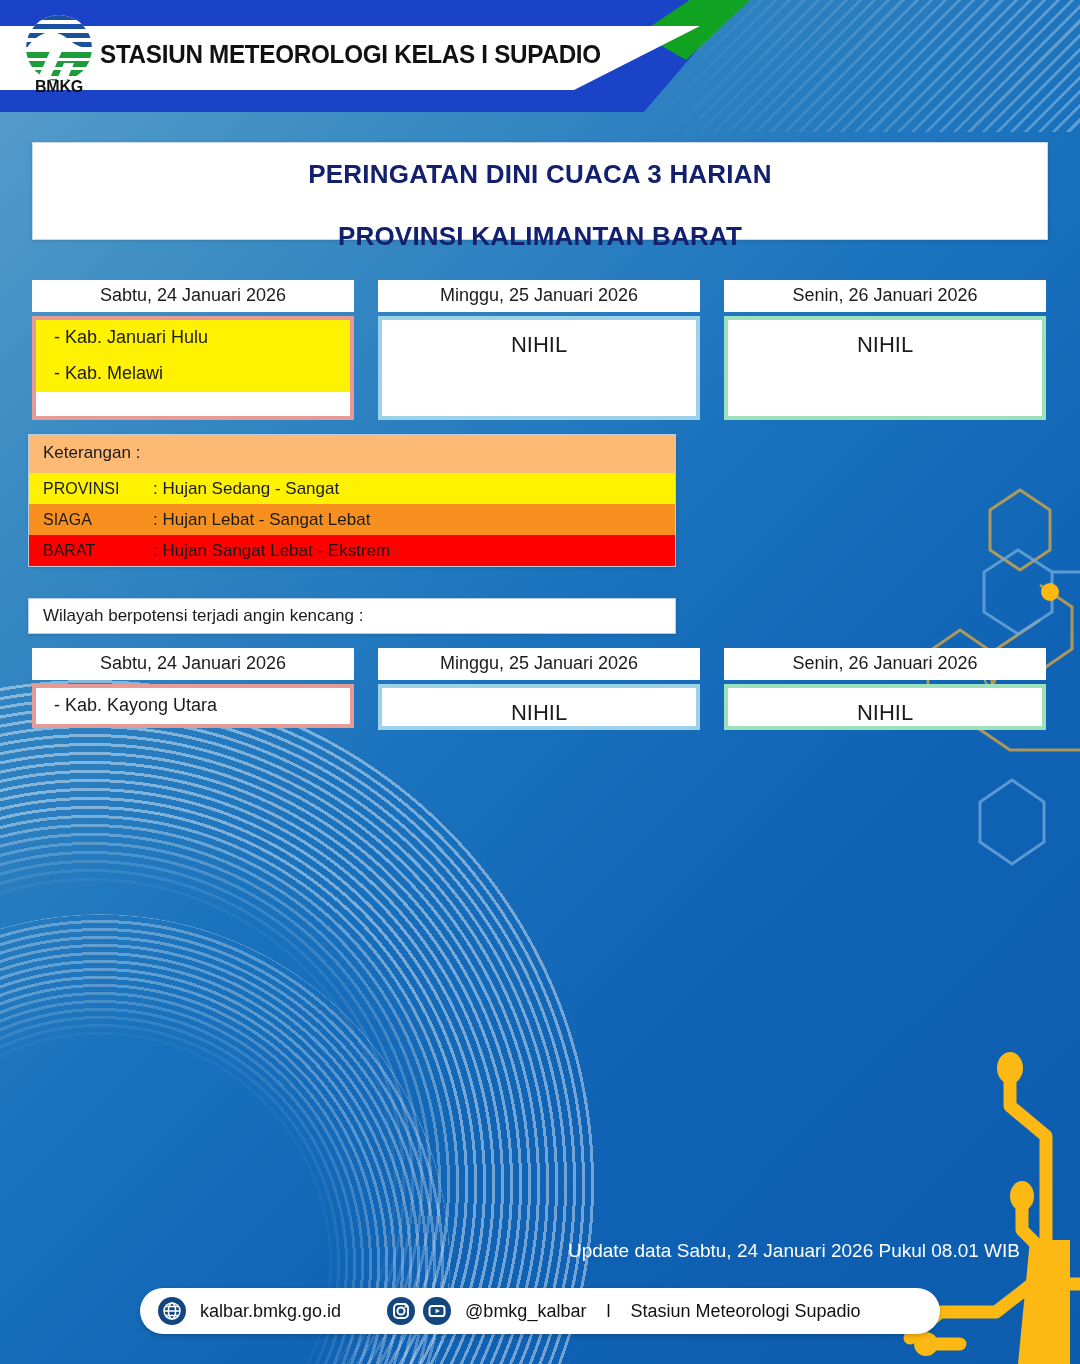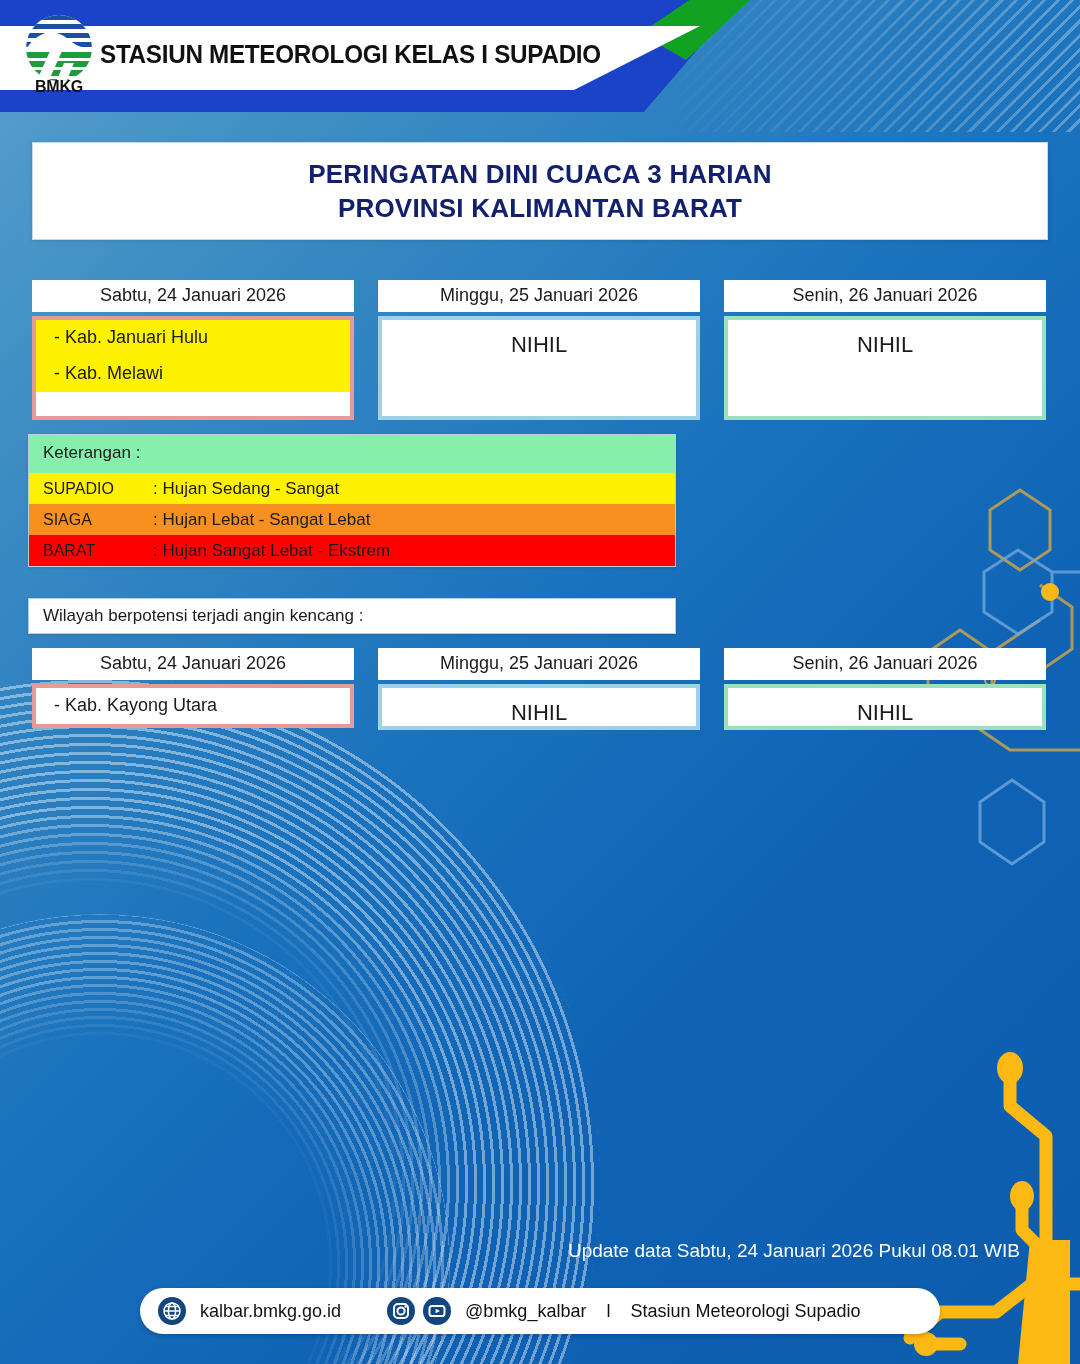--- a/index.html
+++ b/index.html
@@ -127,20 +127,21 @@
     align-items: center; justify-content: center;
     box-shadow: 0 1px 4px rgba(0,0,0,0.13);
   }
   .title-line {
     font-size: 26px;
     font-weight: bold;
     color: #12206E;
     letter-spacing: 0.2px;
     line-height: 1.32;
     text-align: center;
+    margin-top: 28px;
   }
 
   
   .col-date {
     font-size: 18px;
     color: #1b1b1b;
     text-align: center;
     background: #ffffff;
     height: 32px;
     line-height: 31px;
@@ -178,21 +179,21 @@
   .keterangan {
     position: absolute; top: 434px; left: 28px;
     width: 648px;
     border: 1px solid #b9cddd;
     background: #ffffff;
     box-shadow: 0 1px 3px rgba(0,0,0,0.12);
   }
   .ket-header {
     font-size: 17px; color: #1b1b1b;
     padding: 8px 0 10px 14px;
-    background: #86efac;
+    background: #fdba74;
   }
   .ket-row { display: flex; align-items: center; height: 31px; }
   .ket-level {
     width: 124px;
     padding-left: 14px;
     font-size: 16px;
     color: #1b1b1b;
     line-height: 31px;
   }
   .ket-desc { font-size: 17px; color: #1b1b1b; line-height: 31px; }
@@ -355,21 +356,21 @@
             <div class="nihil-text">NIHIL</div>
           </div>
         </div>
       </div>
     </div>
 
   <div class="keterangan">
     <div class="ket-header">Keterangan :</div>
     <div id="ket-rows">
         <div class="ket-row" style="background: rgb(255, 242, 0);">
-          <div class="ket-level">SUPADIO</div>
+          <div class="ket-level">PROVINSI</div>
           <div class="ket-desc">: Hujan Sedang - Sangat</div>
         </div>
         <div class="ket-row" style="background: rgb(247, 144, 30); align-items: flex-end;">
           <div class="ket-level">SIAGA</div>
           <div class="ket-desc">: Hujan Lebat - Sangat Lebat</div>
         </div>
         <div class="ket-row" style="background: rgb(255, 0, 0);">
           <div class="ket-level">BARAT</div>
           <div class="ket-desc">: Hujan Sangat Lebat - Ekstrem</div>
         </div>

